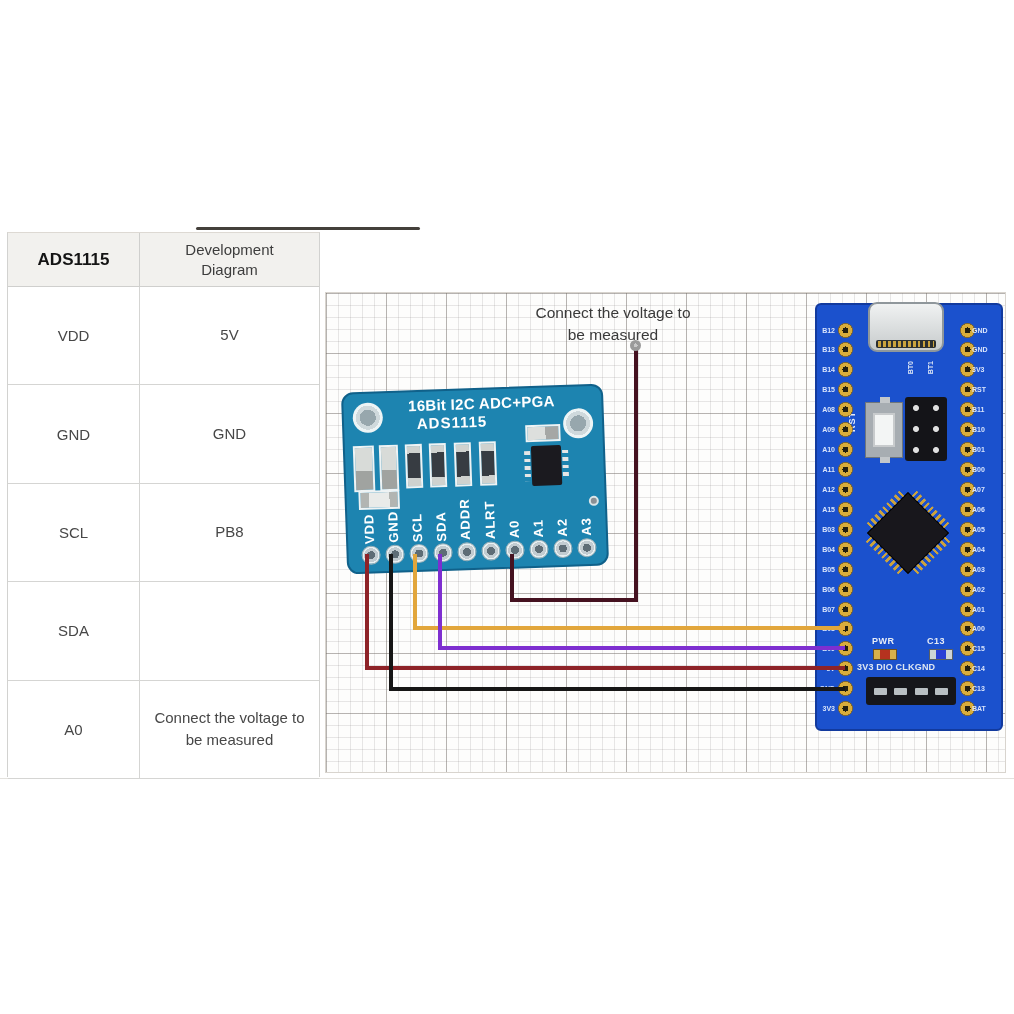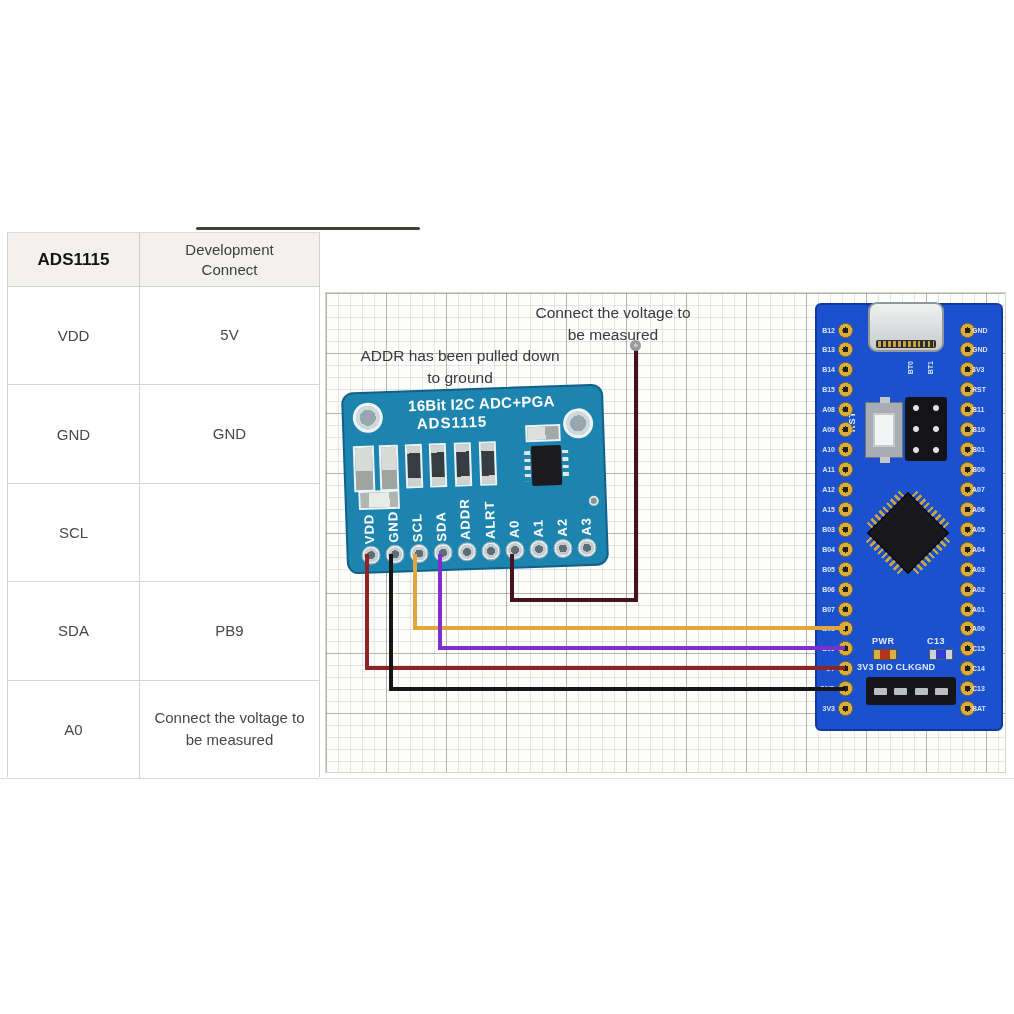--- a/index.html
+++ b/index.html
@@ -150,51 +150,50 @@
 
 <div class="canvas">
 
   <div class="top-torn-line"></div>
   <div class="bottom-rule"></div>
 
   <div class="pin-table">
     <div class="pt-header">
       <div class="pt-h1">ADS1115</div>
       <div class="pt-h2">
-        <span>Development Connect</span>
+        <span>Development Diagram</span>
       </div>
     </div>
     <div>
         <div class="pt-row">
           <div class="pt-c1">VDD</div>
           <div class="pt-c2">5V</div>
         </div>
         <div class="pt-row">
           <div class="pt-c1">GND</div>
           <div class="pt-c2">GND</div>
         </div>
         <div class="pt-row">
           <div class="pt-c1">SCL</div>
+          <div class="pt-c2">PB8</div>
         </div>
         <div class="pt-row">
           <div class="pt-c1">SDA</div>
-          <div class="pt-c2">PB9</div>
         </div>
         <div class="pt-row">
           <div class="pt-c1">A0</div>
           <div class="pt-c2">Connect the voltage to be measured</div>
         </div>
       </div>
   </div>
 
 
   <div class="grid-area"></div>
 
   <div class="ann ann-voltage">Connect the voltage to be measured</div>
-  <div class="ann ann-addr">ADDR has been pulled down to ground</div>
 
   <div class="module">
     <div class="m-title1">16Bit I2C ADC+PGA</div>
     <div class="m-title2">ADS1115</div>
     <div class="m-hole m-hole-tl"></div>
     <div class="m-hole m-hole-tr"></div>
     <div class="m-hole-br"></div>
     <div class="m-comp m-cap" style="left:8px;top:52px;width:21px;height:46px;"></div>
     <div class="m-comp m-cap" style="left:34px;top:52px;width:19px;height:46px;"></div>
     <div class="m-comp m-res" style="left:60px;top:52px;width:17px;height:44px;"></div>

